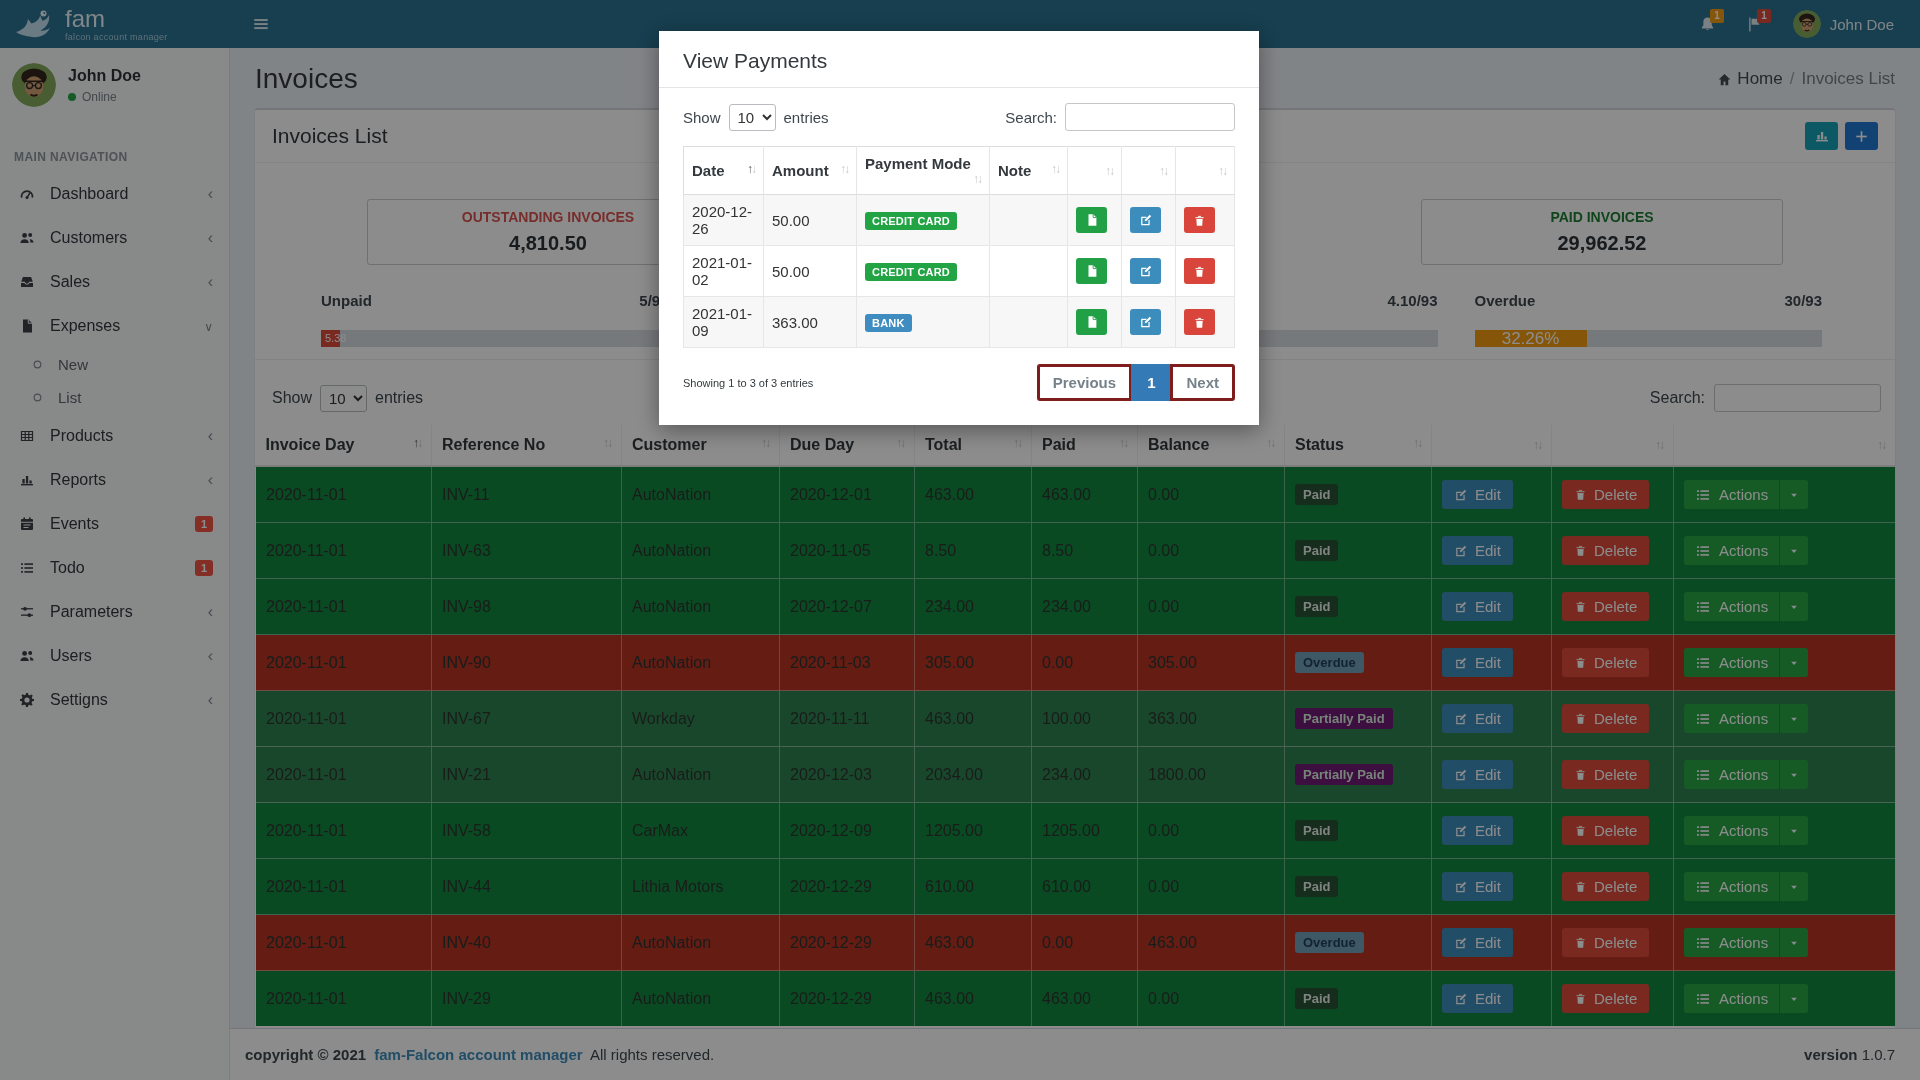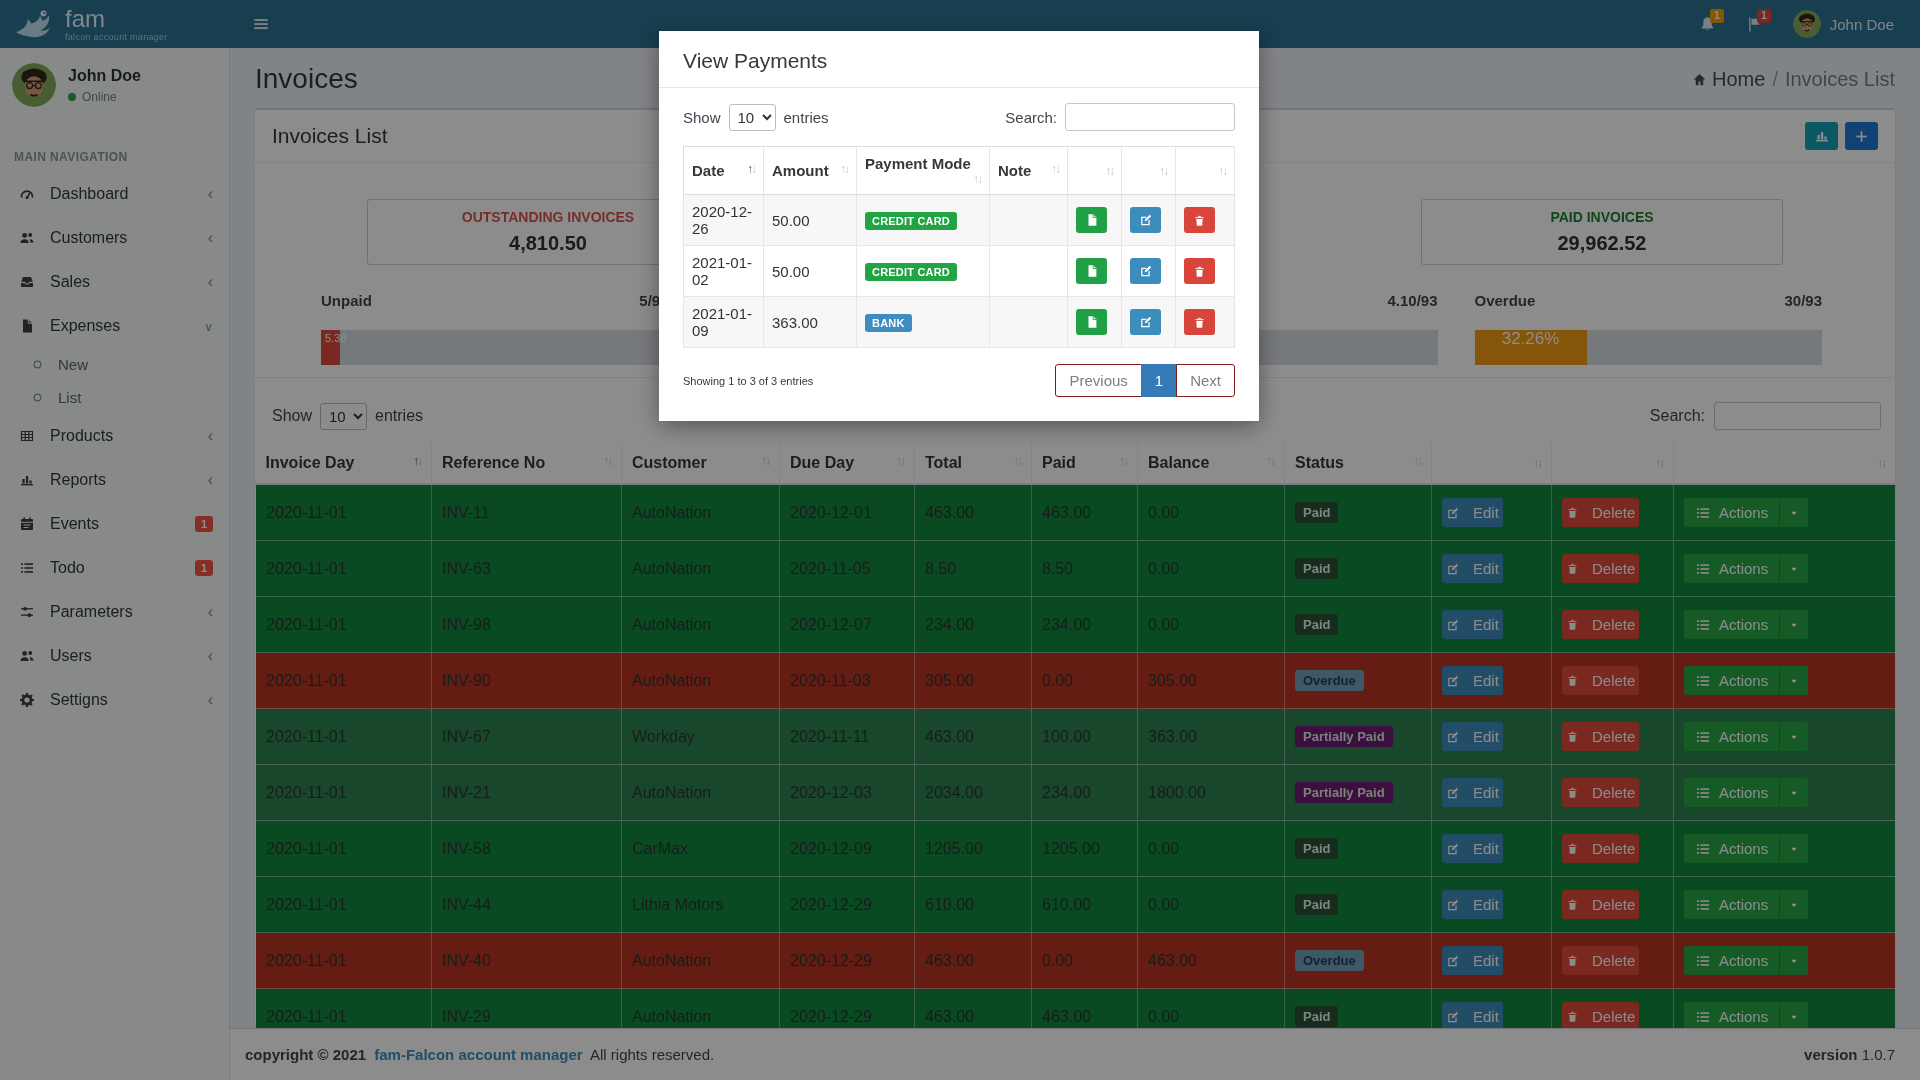--- a/index.html
+++ b/index.html
@@ -37,21 +37,21 @@
   .nav-item { height:44px; display:flex; align-items:center; gap:14px; padding:0 16px 0 18px; font-size:16px; color:#33393d; cursor:pointer; }
   .ni-icon { width:18px; display:flex; justify-content:center; color:#3c4146; flex:none; }
   .chev { margin-left:auto; color:#7f8a91; font-size:16px; line-height:1; }
   .side-badge { margin-left:auto; background:#f25546; color:#fff; font-size:11px; font-weight:700; border-radius:3px; padding:2px 6px; }
   .subitem { height:33px; display:flex; align-items:center; gap:12px; padding-left:28px; font-size:15px; color:#5d676d; cursor:pointer; }
   .subitem .ni-icon { color:#848d93; }
 
   
   .content-header { display:flex; justify-content:space-between; align-items:center; padding:15px 25px 13px; }
   .page-title { font-size:28px; font-weight:400; color:#33393d; }
-  .breadcrumb { display:flex; align-items:center; gap:7px; font-size:20px; color:#495057; }
+  .breadcrumb { display:flex; align-items:center; gap:7px; font-size:17px; color:#495057; }
   .breadcrumb .crumb-sep { color:#98a1a8; }
   .breadcrumb .crumb-current { color:#72808a; }
   .breadcrumb .home-link { display:flex; align-items:center; gap:5px; cursor:pointer; color:#444c52; }
 
   
   .card { margin:0 25px; background:#fff; border-top:2px solid #d2d6de; border-radius:3px; box-shadow:0 1px 2px rgba(0,0,0,.12); }
   .card-header { padding:12px 17px; border-bottom:1px solid #f0f0f0; display:flex; align-items:center; }
   .card-title { font-size:21px; font-weight:400; color:#33393d; }
   .tools { margin-left:auto; display:flex; gap:7px; }
   .btn-tool { border:none; color:#fff; border-radius:3px; width:33px; height:28px; display:flex; align-items:center; justify-content:center; cursor:pointer; }
@@ -61,21 +61,21 @@
   
   .summary-row { display:flex; justify-content:space-between; padding:36px 112px 0; }
   .sum-box { width:362px; height:66px; border:1px solid #c9ccd0; border-radius:3px; display:flex; flex-direction:column; align-items:center; justify-content:center; gap:7px; background:#fff; }
   .sum-label { font-size:14px; font-weight:700; }
   .sum-value { font-size:20px; font-weight:700; color:#2e3338; }
 
   
   .progress-section { display:flex; gap:37px; padding:27px 73px 12px 66px; border-bottom:1px solid #ededed; }
   .p-col { flex:1; }
   .p-head { display:flex; justify-content:space-between; font-size:15px; font-weight:700; color:#3f474e; margin-bottom:20px; min-height:18px; }
-  .p-bar { height:35px; background:#d8dce2; position:relative; }
+  .p-bar { height:17px; background:#d8dce2; position:relative; }
   .p-fill { height:100%; }
   .p-text { position:absolute; top:0; line-height:17px; font-size:11px; color:#fff; white-space:nowrap; }
 
   
   .controls-row { display:flex; align-items:center; padding:24px 14px 0 17px; font-size:16px; color:#3f474e; }
   .len-select { margin:0 8px; height:27px; border:1px solid #b9bdc1; border-radius:3px; background:#fff; font-size:15px; color:#333; padding:0 4px; font-family:inherit; }
   .search-wrap { margin-left:auto; display:flex; align-items:center; gap:9px; }
   .search-input { width:167px; height:28px; border:1px solid #c3c7ca; border-radius:3px; padding:0 8px; font-size:15px; font-family:inherit; background:#fff; }
 
   
@@ -91,32 +91,32 @@
   .dt th:nth-child(1){width:176px}.dt th:nth-child(2){width:190px}.dt th:nth-child(3){width:158px}
   .dt th:nth-child(4){width:135px}.dt th:nth-child(5){width:117px}.dt th:nth-child(6){width:106px}
   .dt th:nth-child(7){width:147px}.dt th:nth-child(8){width:147px}.dt th:nth-child(9){width:120px}
   .dt th:nth-child(10){width:122px}
 
   .status-badge { display:inline-block; font-size:13px; font-weight:700; border-radius:3px; padding:3px 8px; }
   .badge-paid { background:#285033; color:#e7efe8; }
   .badge-partial { background:#701a75; color:#d8eedd; }
   .badge-overdue { background:#71a0b9; color:#24405b; }
 
-  .btn { display:inline-flex; align-items:center; gap:13px; border:none; border-radius:3px; color:#fff; font-size:15px; padding:6px 4px; cursor:pointer; font-family:inherit; }
+  .btn { display:inline-flex; align-items:center; gap:7px; border:none; border-radius:3px; color:#fff; font-size:15px; padding:6px 12px; cursor:pointer; font-family:inherit; }
   .btn-edit { background:#3c8dbc; }
   .btn-delete { background:#dd4b39; }
   .btn-actions { display:inline-flex; background:#28a745; border-radius:3px; color:#fff; cursor:pointer; overflow:hidden; }
   .act-main { display:flex; align-items:center; gap:8px; padding:6px 11px; font-size:15px; }
   .act-caret { display:flex; align-items:center; padding:6px 8px; border-left:1px solid #1f8636; }
 
   .bottom-row { display:flex; align-items:center; padding:9px 14px 10px; }
   .dt-summary { font-size:16px; color:#33393d; }
 
   .pg { display:inline-flex; margin-left:auto; }
-  .pg a { padding:7px 13px; border:1px solid #7f1d1d; margin-left:-1px; font-size:15px; color:#76828a; background:#fff; text-decoration:none; cursor:pointer; }
+  .pg a { padding:7px 13px; border:3px solid #7f1d1d; margin-left:-1px; font-size:15px; color:#76828a; background:#fff; text-decoration:none; cursor:pointer;font-weight:bold; }
   .pg a:first-child { border-radius:3px 0 0 3px; margin-left:0; }
   .pg a:last-child { border-radius:0 3px 3px 0; }
   .pg a.active { background:#337ab7; border-color:#337ab7; color:#fff; }
 
   
   .page-footer { position:absolute; left:0; right:0; bottom:0; height:52px; background:#fff; border-top:1px solid #d2d6de; display:flex; align-items:center; padding:0 25px 0 15px; font-size:15px; color:#3f474e; }
   .page-footer .ft-left b { font-weight:700; }
   .ft-link { color:#3c8dbc; font-weight:700; cursor:pointer; text-decoration:none; margin:0 4px; }
   .ft-right { margin-left:auto; }
   .ft-right b { font-weight:700; }

